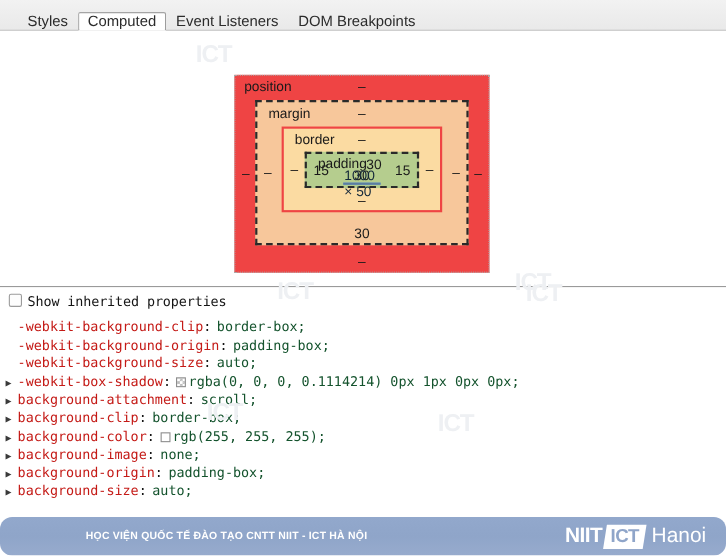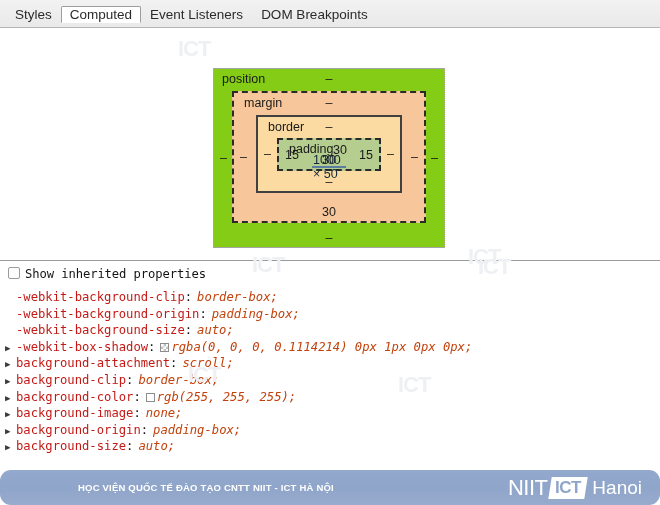--- a/index.html
+++ b/index.html
@@ -17,22 +17,22 @@
     overflow: hidden;
     position: relative;
   }
 
   
   .tabbar {
     height: 28px;
     background: linear-gradient(to bottom, #f2f2f2 0%, #e9e9e9 100%);
     border-bottom: 1px solid #b6b6b6;
     display: flex;
-    align-items: center;
-    padding-left: 6px;
+    align-items: flex-end;
+    padding-left: 16px;
     box-sizing: border-box;
   }
   .tab {
     display: flex;
     align-items: center;
     padding: 0 8px;
     font-size: 13.5px;
     color: #2b2b2b;
     font-family: "Liberation Sans", sans-serif;
     white-space: nowrap;
@@ -57,39 +57,39 @@
     background: #ffffff;
   }
   .bm-position {
     position: absolute;
     left: 213px;
     top: 40px;
     width: 232px;
     height: 180px;
     border: 1px dotted #a9a9a9;
     box-sizing: border-box;
-    background: #84cc16;
+    background: #ef4444;
   }
   .bm-margin {
     position: absolute;
     left: 18px;
     top: 22px;
     right: 18px;
     bottom: 24px;
     border: 2px dashed #2a2a2a;
     background: #f7c79b;
     box-sizing: border-box;
   }
   .bm-border {
     position: absolute;
     left: 22px;
     top: 22px;
     right: 22px;
     bottom: 28px;
-    border: 2px solid #404040;
+    border: 2px solid #ef4444;
     background: #fbdba2;
     box-sizing: border-box;
   }
   .bm-padding {
     position: absolute;
     left: 19px;
     top: 21px;
     right: 19px;
     bottom: 20px;
     border: 2px dashed #2a2a2a;
@@ -211,24 +211,23 @@
     line-height: 16.6px;
     text-align: left;
   }
   .twisty.empty { visibility: hidden; }
   .prop-name {
     color: #c41a16;
     font-family: "DejaVu Sans Mono", monospace;
   }
   .prop-sep { color: #141414; }
   .prop-value {
-    color: #c2410c;
+    color: #14532d;
     font-family: "DejaVu Sans Mono", monospace;
     padding-left: 5px;
-    font-style: italic;
   }
   .swatch {
     display: inline-block;
     width: 9px;
     height: 9px;
     border: 1px solid #8d8d8d;
     vertical-align: -1px;
     margin-right: 2px;
     background: #ffffff;
     box-sizing: border-box;
@@ -280,22 +279,22 @@
   .footer-logo {
     position: absolute;
     right: 18px;
     display: flex;
     align-items: center;
     height: 100%;
   }
   .logo-niit {
     color: #ffffff;
     font-family: "Liberation Sans", sans-serif;
-    font-weight: normal;
-    font-size: 22px;
+    font-weight: bold;
+    font-size: 19px;
     letter-spacing: -0.5px;
   }
   .logo-ict-box {
     background: #ffffff;
     transform: skewX(-9deg);
     padding: 1px 5px;
     margin: 0 3px;
     display: flex;
     align-items: center;
     justify-content: center;

